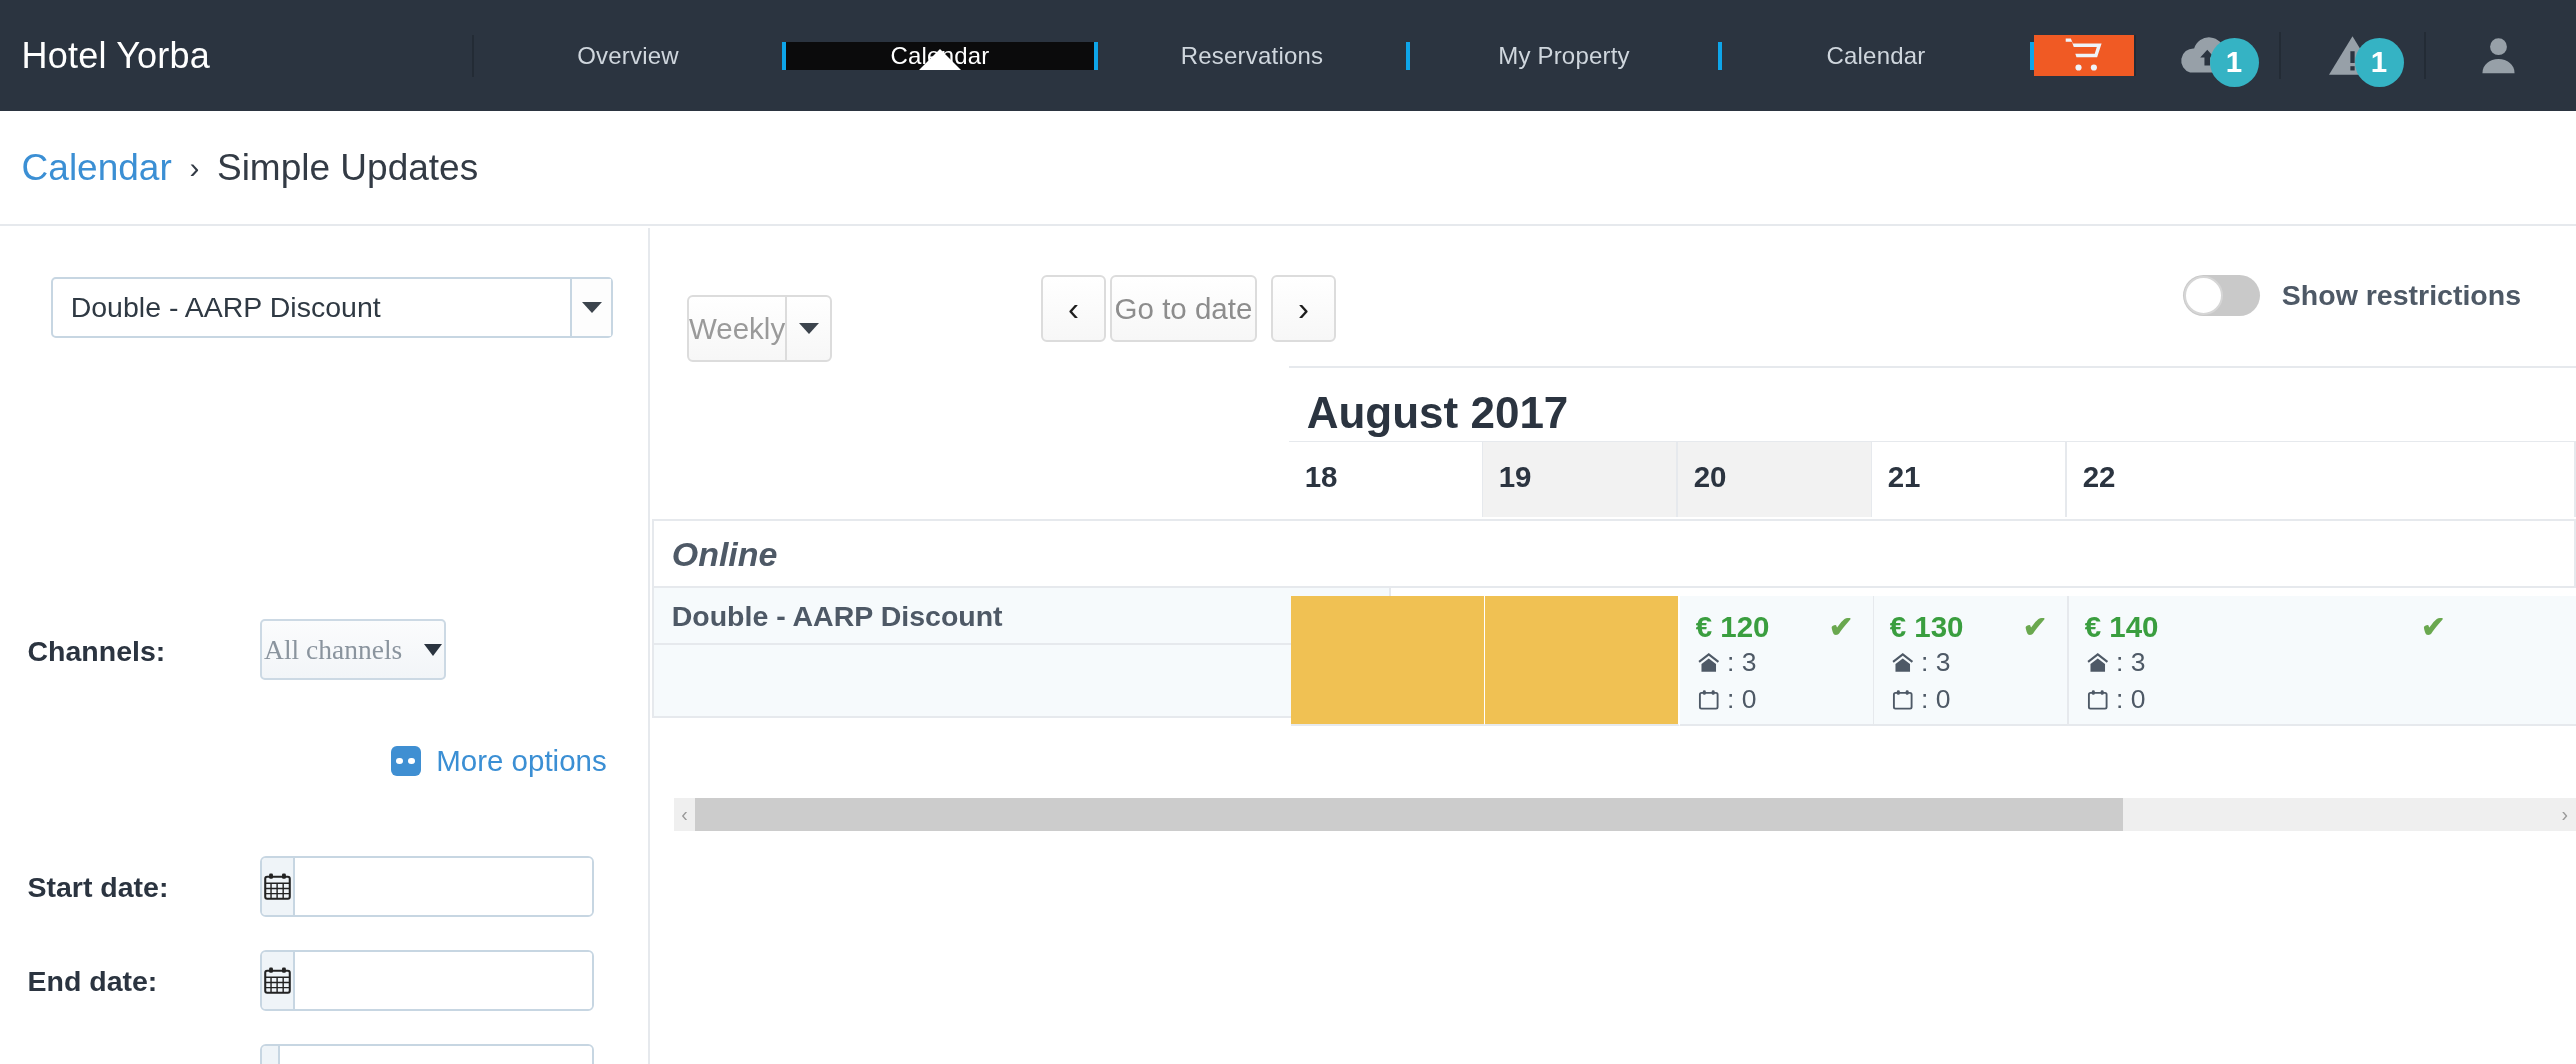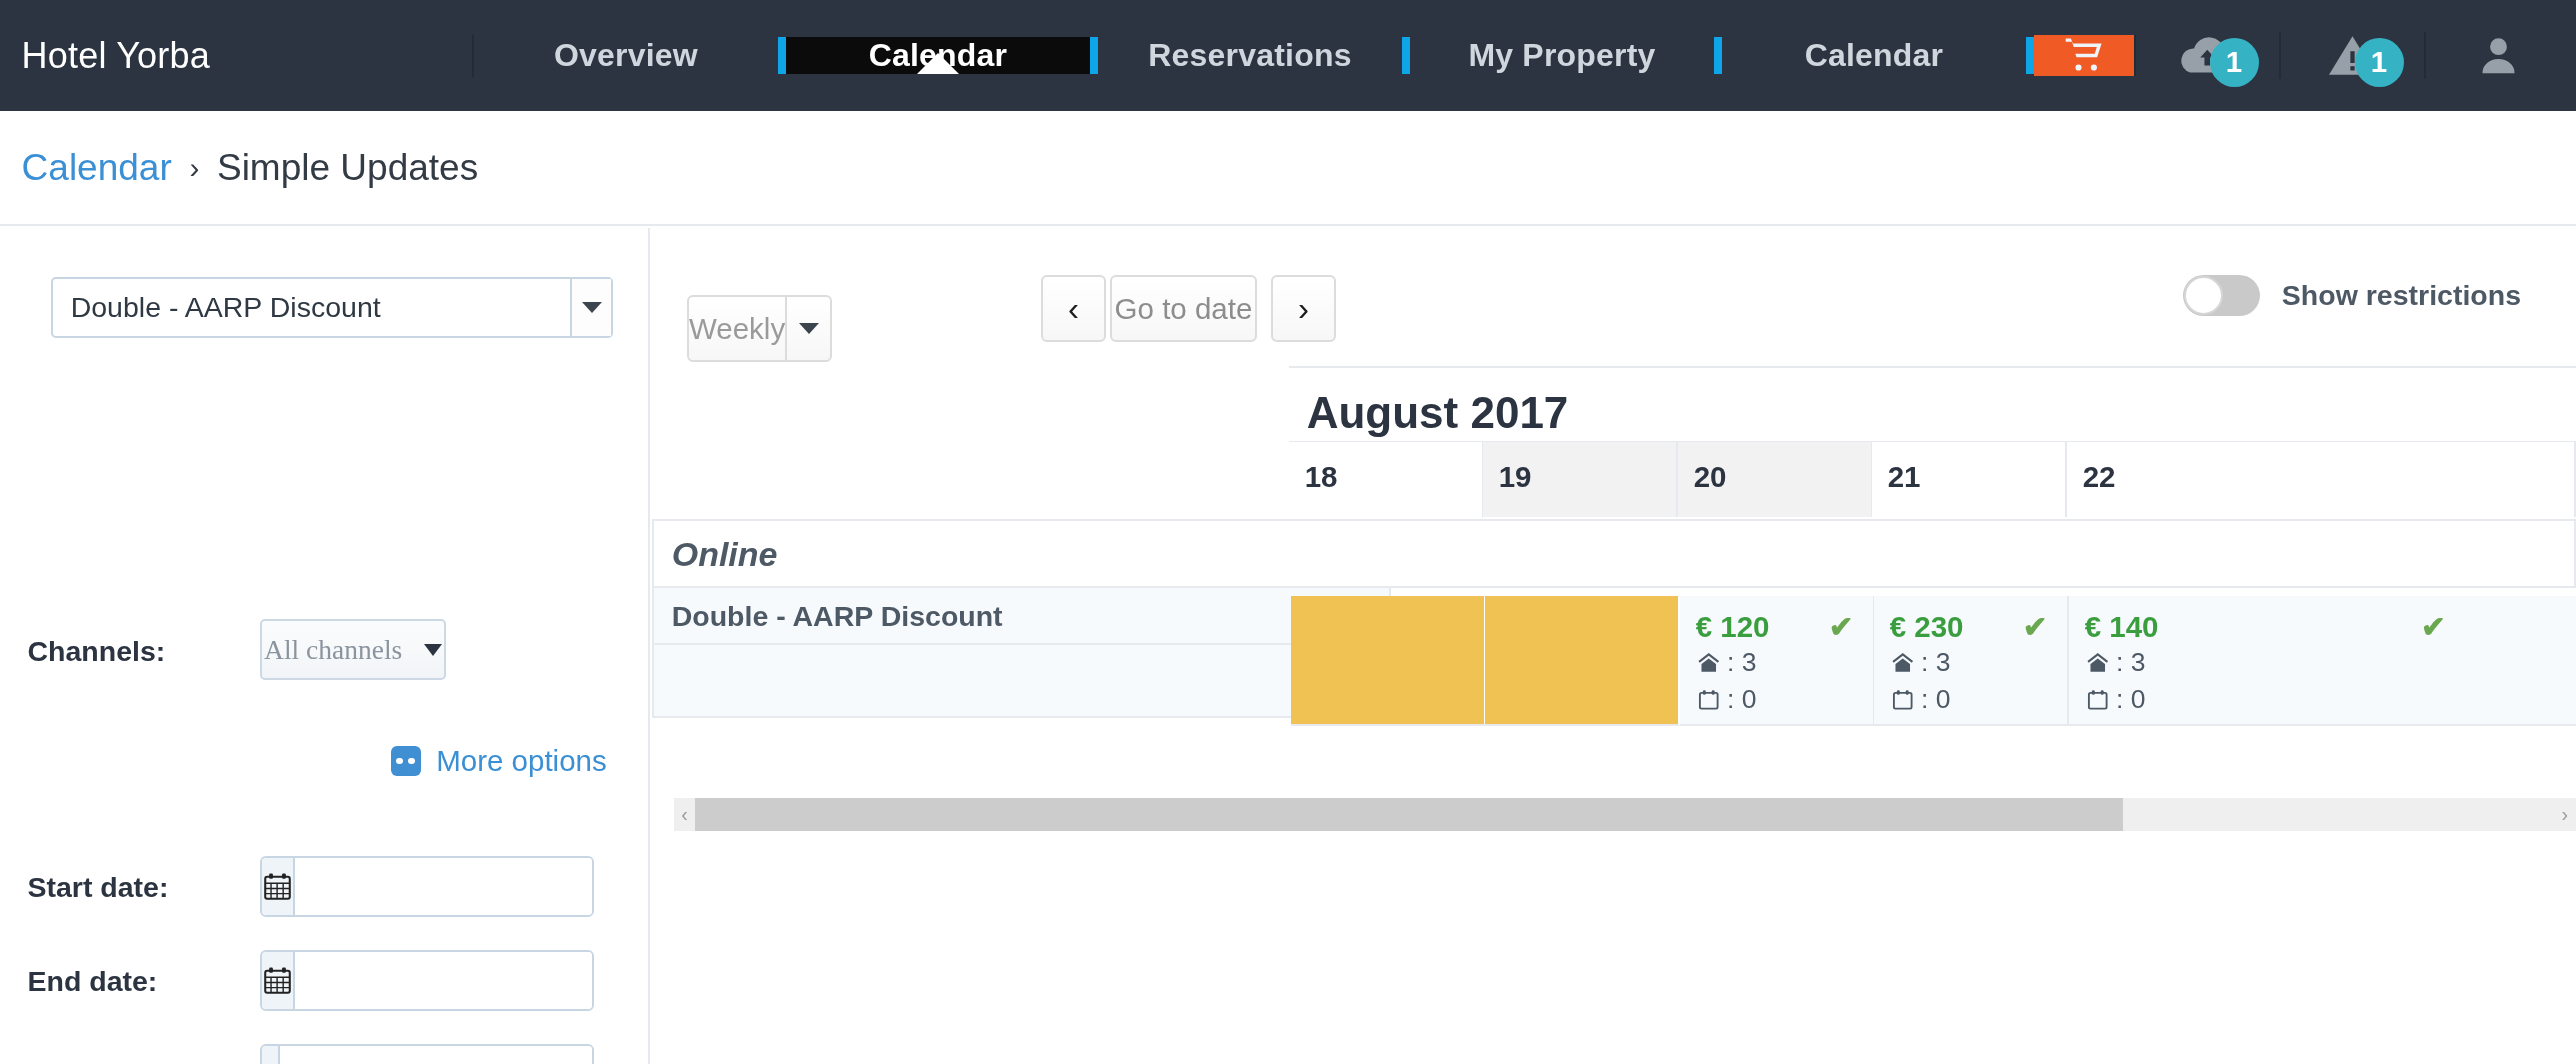--- a/index.html
+++ b/index.html
@@ -18,22 +18,22 @@
   }
   .brand {
     width: 474px; display: flex; align-items: center;
     padding-left: 21.6px;
     color: #ffffff; font-size: 36px; font-weight: 400;
     border-right: 2px solid #232b35;
     letter-spacing: 0.2px;
   }
   .navtab {
     flex: 0 0 auto; display: flex; align-items: center; justify-content: center;
-    color: #cfd6dd; font-size: 32px; font-weight: 700;
-    border-right: 8px solid #0ea5e9;
+    color: #cfd6dd; font-size: 24px; font-weight: 400;
+    border-right: 4px solid #0ea5e9;
     position: relative; cursor: pointer;
     letter-spacing: 0.2px;
   }
   .navtab.w1 { width: 312px; }
   .navtab.active {
     background: #0b0b0c; color: #ffffff;
   }
   .navtab.active .caret {
     position: absolute; left: 50%; bottom: 0; transform: translateX(-50%);
     width: 0; height: 0;
@@ -411,21 +411,21 @@
         <svg class="ico" viewBox="0 0 24 24">
           <rect x="3" y="5" width="18" height="16" rx="1.6" fill="none" stroke="#4e5966" stroke-width="1.9"></rect>
           <rect x="6" y="2.3" width="3" height="4.6" rx="1.3" fill="#4e5966"></rect>
           <rect x="15" y="2.3" width="3" height="4.6" rx="1.3" fill="#4e5966"></rect>
         </svg>
         <span>: 0</span>
       </span>
     </div>
 
     <div class="cell" style="left:1222px; width:195px;">
-      <span class="price">€ 230</span>
+      <span class="price">€ 130</span>
       <span class="chk">✔</span>
       <span class="ln a">
         <svg class="ico" viewBox="0 0 24 24">
           <path fill="#4e5966" d="M12 2 1.5 10.2l1.3 1.7L12 4.9l9.2 7 1.3-1.7z"></path>
           <path fill="#4e5966" d="M12 7.6 4.6 13.2V21h14.8v-7.8z"></path>
         </svg>
         <span>: 3</span>
       </span>
       <span class="ln b">
         <svg class="ico" viewBox="0 0 24 24">

